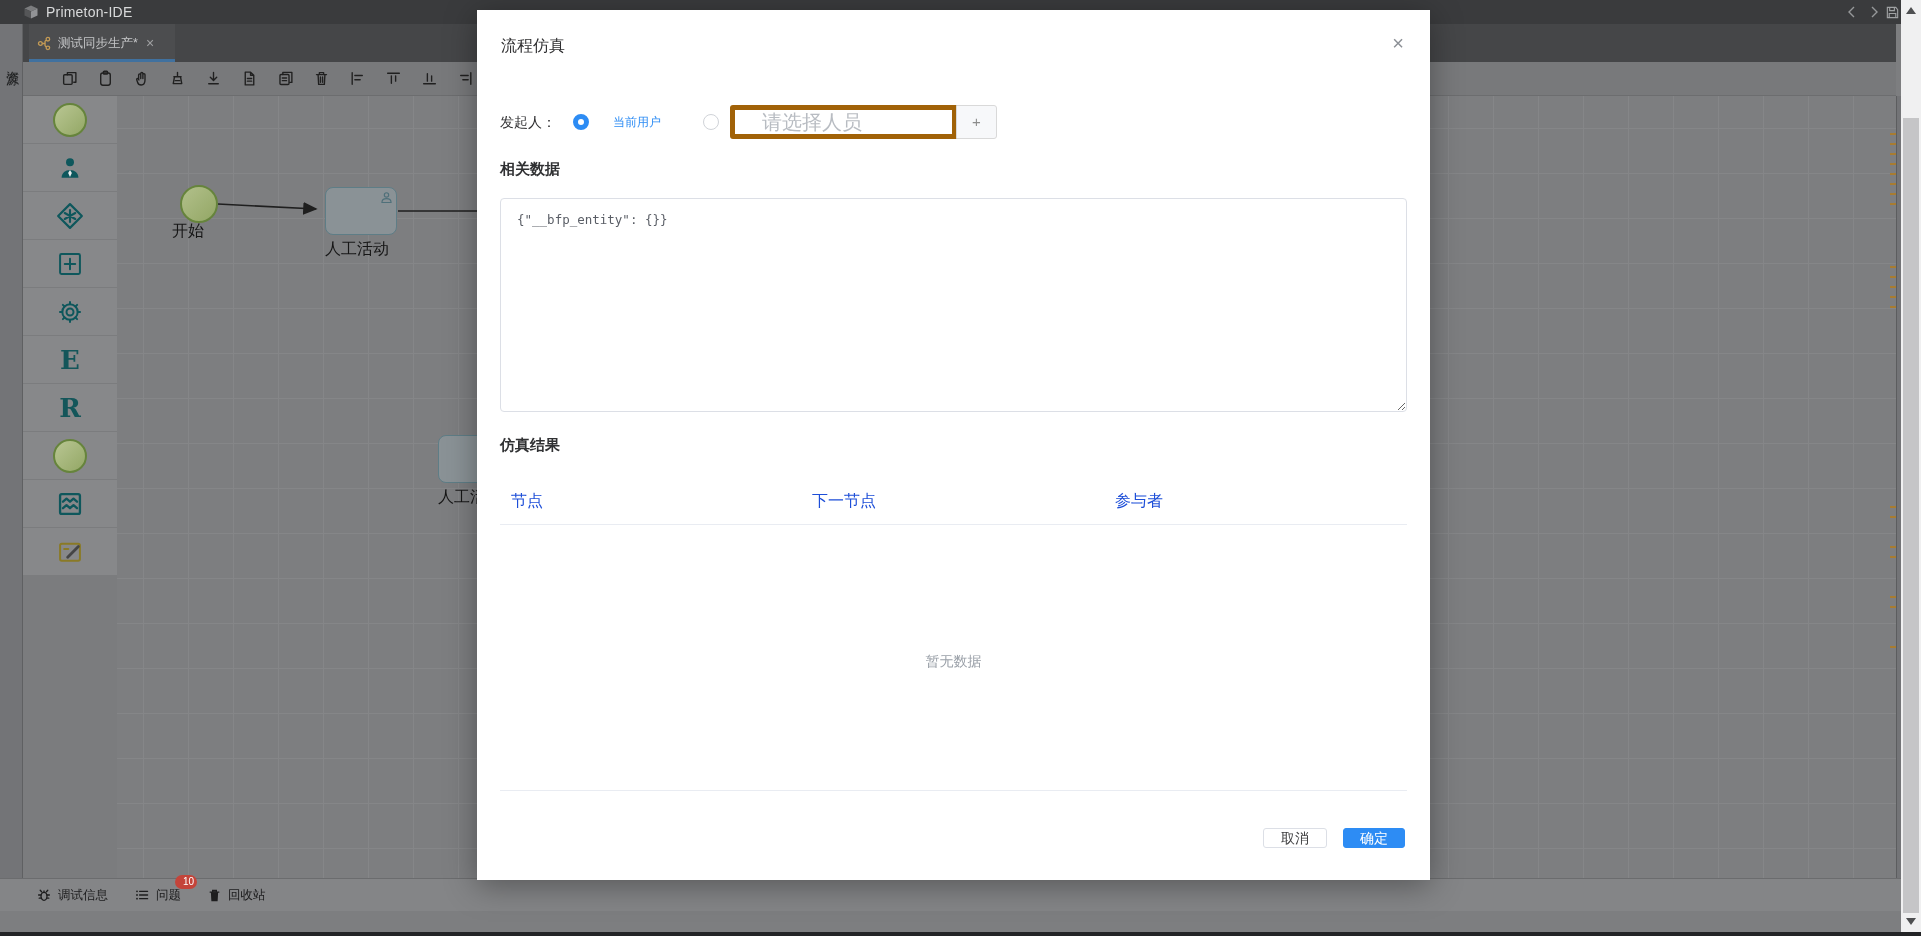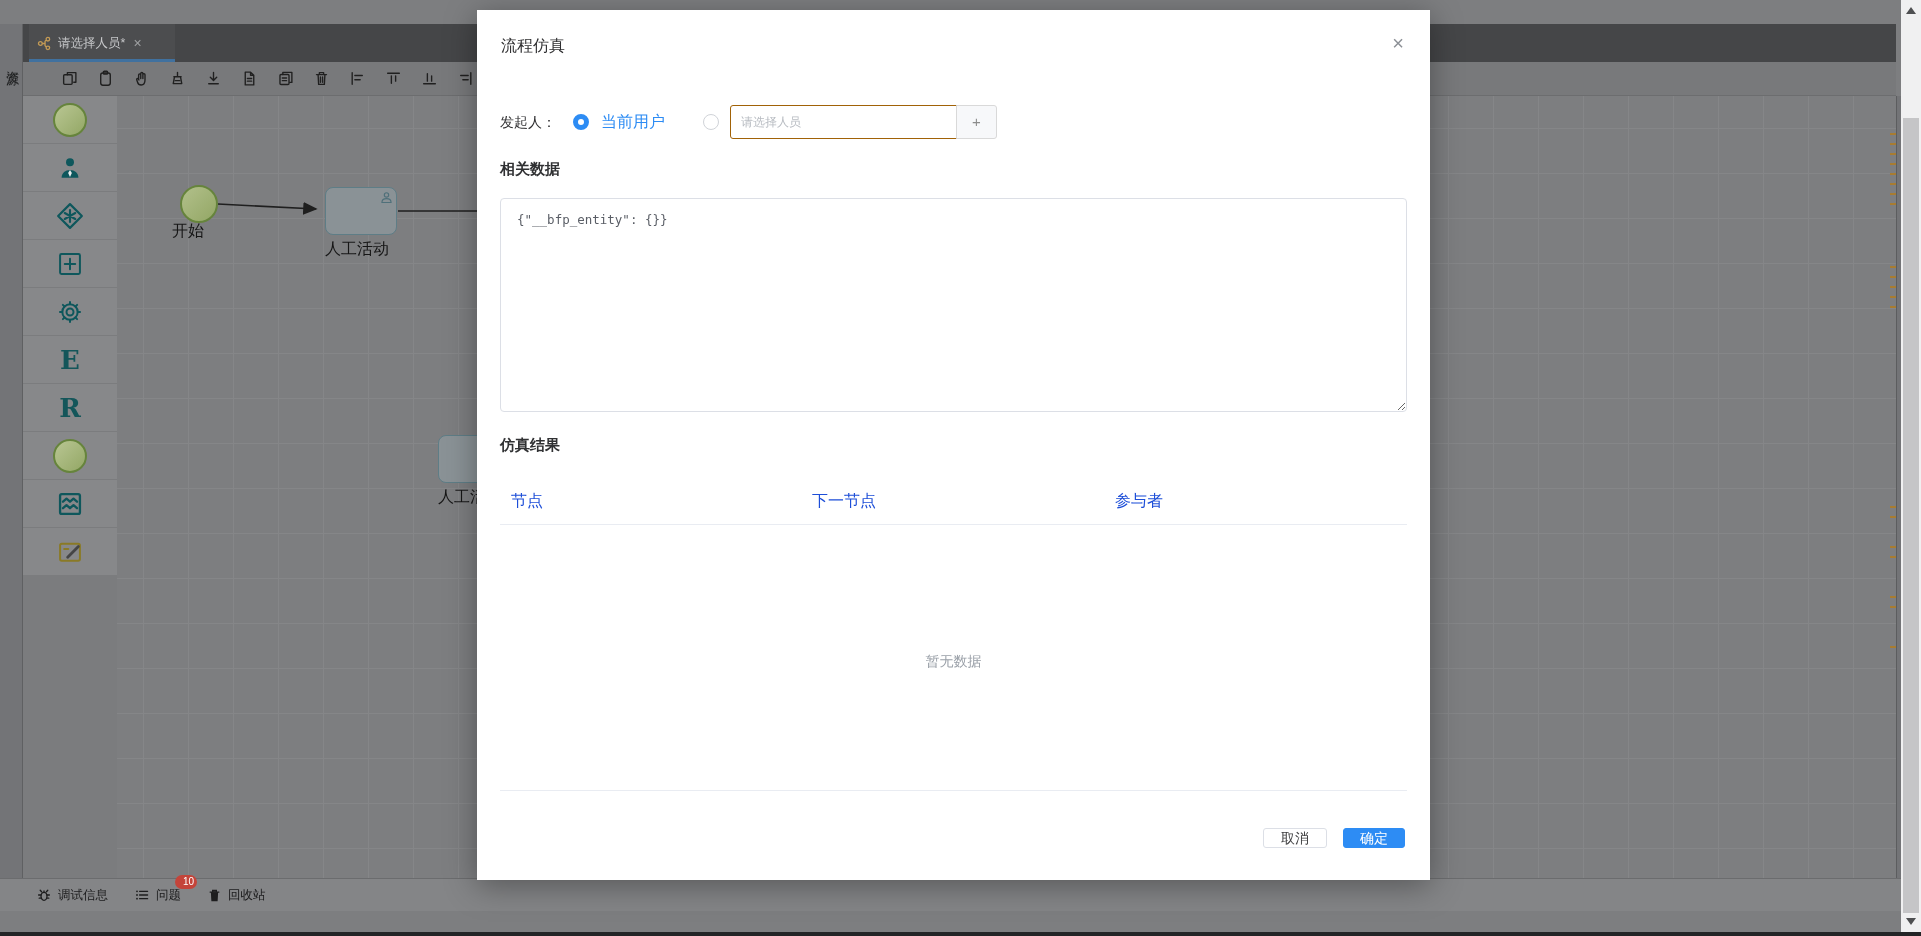--- a/index.html
+++ b/index.html
@@ -61,57 +61,82 @@
   .sb-down{position:absolute;left:5px;top:918px;width:0;height:0;border-left:5px solid transparent;border-right:5px solid transparent;border-top:7px solid #4e4f51;}
   
   .modal{left:477px;top:10px;width:953px;height:870px;background:#fff;border-radius:0;
          box-shadow:0 6px 30px rgba(0,0,0,.35);z-index:50;}
   .m-title{left:24px;top:26px;font-size:16px;color:#2f2f31;}
   .m-close{right:20px;top:22px;font-size:20px;color:#8c9096;line-height:1;cursor:pointer;background:none;border:none;position:absolute;}
   .m-label{font-size:14px;color:#2f2f31;}
   .radio{width:16px;height:16px;border-radius:50%;box-sizing:border-box;background:#fff;}
   .radio.on{border:5px solid #2d8cf4;}
   .radio.off{border:1px solid #d0d3d8;}
-  .sel-input{left:253px;top:95px;width:227px;height:34px;box-sizing:border-box;border:1px solid #a16207;
-             border-radius:3px 0 0 3px;padding:0 10px;font-size:12px;color:#333;outline:none;position:absolute;}
+  .sel-input{left:253px;top:95px;width:227px;height:34px;box-sizing:border-box;border:5px solid #a16207;
+             border-radius:3px 0 0 3px;padding:0 27px;font-size:20px;color:#333;outline:none;position:absolute;}
   .sel-input::placeholder{color:#b8bcc2;}
   .addon{left:479px;top:95px;width:41px;height:34px;box-sizing:border-box;border:1px solid #d9d9d9;border-left:1px solid #d9d9d9;
          border-radius:0 3px 3px 0;background:#f7f8fa;color:#8c8c8c;font-size:15px;text-align:center;line-height:32px;position:absolute;}
   .m-h{font-size:15px;font-weight:bold;color:#303133;}
   .m-textarea{left:23px;top:188px;width:907px;height:214px;box-sizing:border-box;border:1px solid #dcdfe6;border-radius:4px;
               padding:12px 16px;font-family:"DejaVu Sans Mono","Liberation Mono",monospace;font-size:12.5px;color:#5a5e66;
               position:absolute;resize:both;outline:none;line-height:1.4;}
   .th{font-size:16px;color:#1d4ed8;font-weight:500;}
   .hline{height:1px;background:#e9ecf2;left:23px;width:907px;position:absolute;}
   .empty{left:0;top:643px;width:953px;text-align:center;font-size:14px;color:#9aa0a8;}
   .btn{position:absolute;top:818px;height:20px;border-radius:3px;font-size:14px;font-family:inherit;cursor:pointer;}
   .btn-cancel{left:786px;width:64px;background:#fff;border:1px solid #dcdfe6;color:#3c3c3e;}
   .btn-ok{left:866px;width:62px;background:#2d8cf4;border:1px solid #2d8cf4;color:#fff;}
 </style>
 </head>
 <body>
 
 <div class="app">
 
+  <div class="titlebar abs">
+    <span class="logo abs">
+      <svg width="18" height="18" viewBox="0 0 18 18">
+        <path d="M2.5 5.5l6.5-3 6.5 3-6.5 3z" fill="#7b7c7e"></path>
+        <path d="M2.5 5.5v7l6.5 3v-7z" fill="#55565八" fill-opacity="1" style="fill:#555658"></path>
+        <path d="M15.5 5.5v7l-6.5 3v-7z" fill="#929396"></path>
+      </svg>
+    </span>
+    <span class="apptitle abs">Primeton-IDE</span>
+    <span class="navicon abs" style="left:1845px">
+      <svg width="13" height="14" viewBox="0 0 13 14">
+          <path d="M9 2L4 7l5 5" stroke="#96989a" fill="none" stroke-width="1.4"></path>
+        </svg>
+    </span>
+    <span class="navicon abs" style="left:1868px">
+      <svg width="13" height="14" viewBox="0 0 13 14">
+          <path d="M4 2l5 5-5 5" stroke="#96989a" fill="none" stroke-width="1.4"></path>
+        </svg>
+    </span>
+    <span class="navicon abs" style="left:1885px">
+      <svg width="15" height="15" viewBox="0 0 16 16">
+          <path d="M2.5 2.5h9L13.5 5v8.5h-11z M5 2.5v3.5h5V2.5 M4.5 9h7v4.5h-7z" stroke="#a0a2a4" fill="none" stroke-width="1.2"></path>
+        </svg>
+    </span>
+  </div>
 
   <div class="rail abs">
     <span class="rail-label">资源</span>
   </div>
 
   <div class="tabbar abs">
     <div class="tab abs">
       <span>
         <svg width="15" height="15" viewBox="0 0 16 16" style="stroke:#c39a55;fill:none;stroke-width:1.4">
           <circle cx="3.6" cy="8" r="2"></circle>
             <circle cx="11.6" cy="3.4" r="1.9"></circle>
             <circle cx="11.6" cy="12.6" r="1.9"></circle>
           <path d="M5.6 8h3 M8.6 8V5 M8.6 8v3 M8.6 5h1.2 M8.6 11h1.2"></path>
         </svg>
       </span>
-      <span class="tablabel">请选择人员*</span>
+      <span class="tablabel">测试同步生产*</span>
       <span class="tabclose">×</span>
       <span class="tab-underline"></span>
     </div>
   </div>
 
   <div class="toolbar abs">
     <button class="tbtn">
         <svg width="17" height="17" viewBox="0 0 16 16">
           <rect x="2.5" y="4.5" width="8" height="9" rx="1"></rect>
           <path d="M6 4.5v-2h8v9h-2"></path>
@@ -313,21 +338,21 @@
     <span class="sb-thumb"></span>
     <span class="sb-down"></span>
   </div>
 
   <div class="modal abs">
     <div class="m-title abs">流程仿真</div>
     <button class="m-close">×</button>
 
     <span class="m-label abs" style="left:23px;top:95px;line-height:34px">发起人：</span>
     <span class="radio on abs" style="left:96px;top:104px"></span>
-    <span class="abs" style="left:124px;top:95px;line-height:34px;font-size:16px;color:#2d8cf4">当前用户</span>
+    <span class="abs" style="left:136px;top:95px;line-height:34px;font-size:12px;color:#2d8cf4">当前用户</span>
     <span class="radio off abs" style="left:226px;top:104px"></span>
     <input class="sel-input" type="text" placeholder="请选择人员" style="">
     <span class="addon">+</span>
 
     <div class="m-h abs" style="left:23px;top:150px">相关数据</div>
     <textarea class="m-textarea" spellcheck="false" style="">{"__bfp_entity": {}}</textarea>
 
     <div class="m-h abs" style="left:23px;top:426px">仿真结果</div>
     <span class="th abs" style="left:34px;top:481px">节点</span>
     <span class="th abs" style="left:335px;top:481px">下一节点</span>

